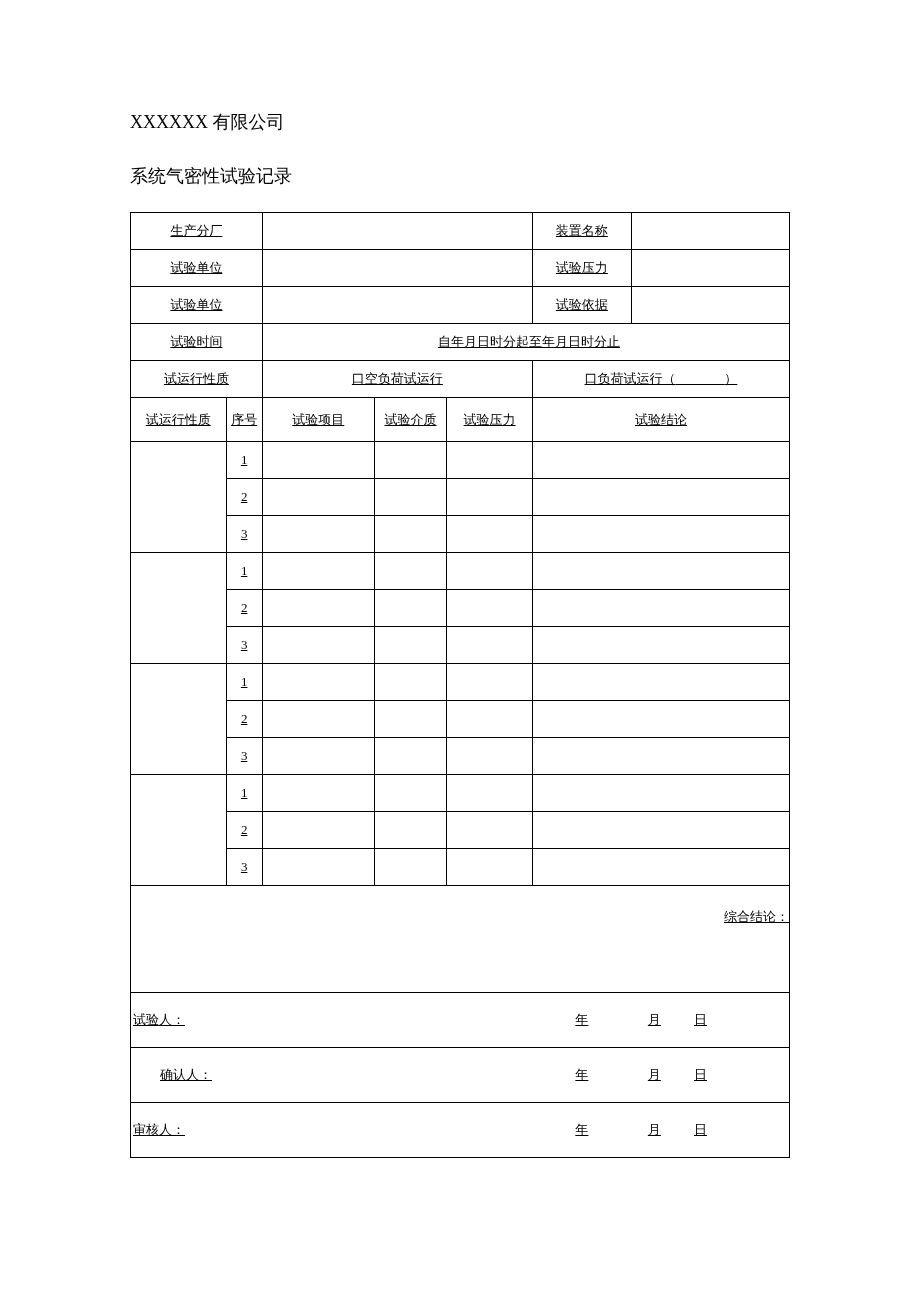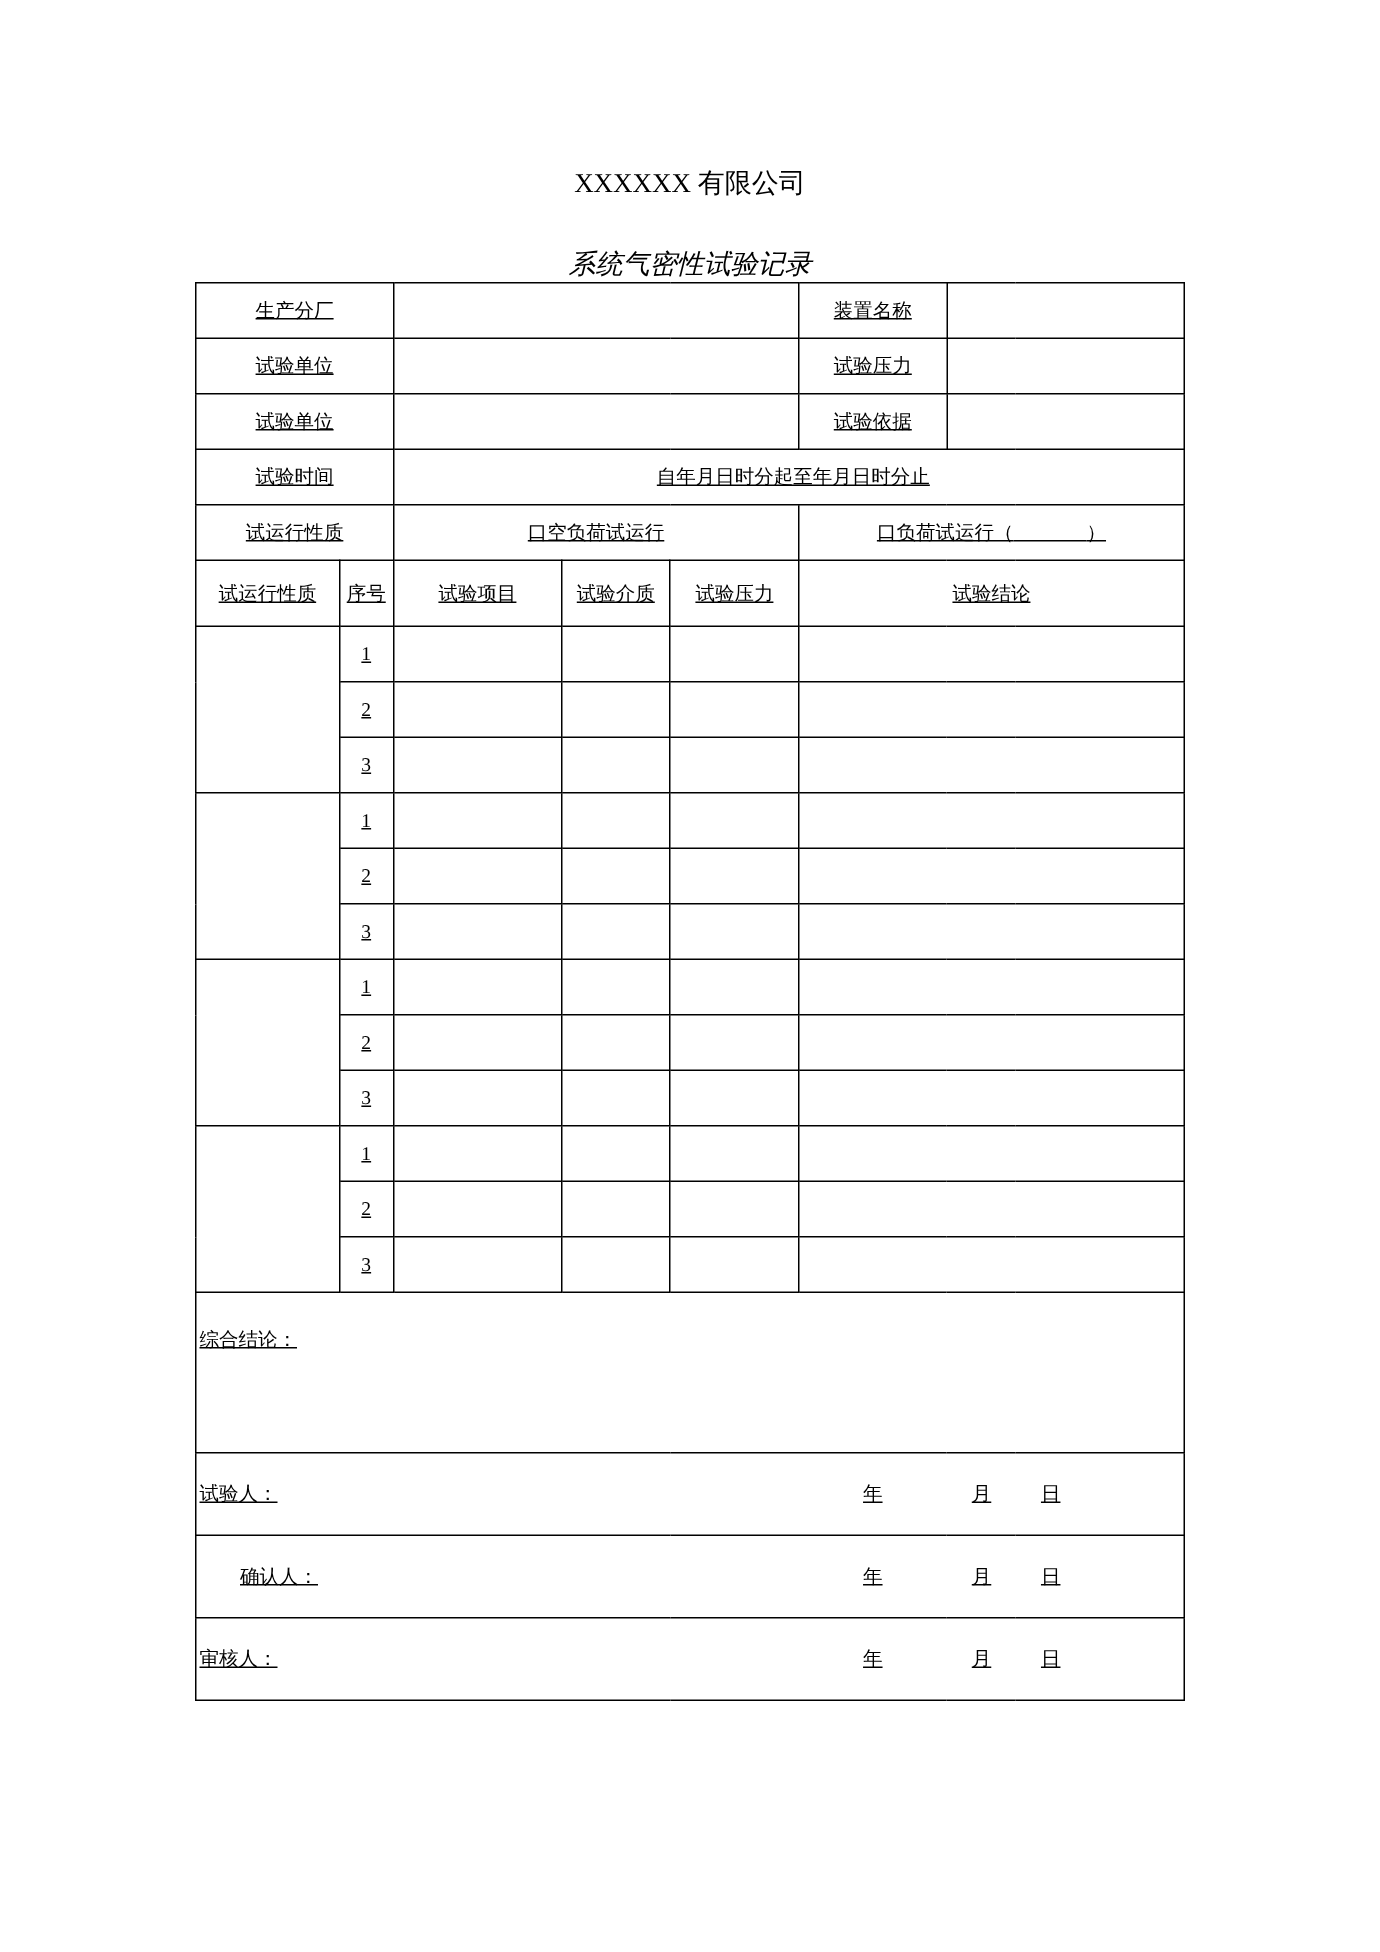--- a/index.html
+++ b/index.html
@@ -9,29 +9,28 @@
     margin: 0;
     padding: 0;
     width: 920px;
   }
   .page {
     width: 920px;
     box-sizing: border-box;
     padding: 110px 130px 0 130px;
   }
   .titles {
-    text-align: center;
   }
   .company {
     font-size: 18px;
     margin-bottom: 30px;
   }
   .doc-title {
     font-size: 18px;
-    font-style: italic;
+    margin-bottom: 24px;
   }
   table {
     width: 100%;
     border-collapse: collapse;
     table-layout: fixed;
     text-decoration: underline;
   }
   td {
     border: 1px solid #000;
     padding: 0;
@@ -45,21 +44,21 @@
     text-align: center;
     padding-left: 6px;
   }
   .pad-row {
     height: 44px;
   }
   .tall {
     height: 84px;
     vertical-align: top;
     padding-top: 22px;
-    text-align: left;
+    text-align: right;
     padding-left: 2px;
   }
   .sign-row td {
     height: 54px;
   }
   .sign-label {
     text-align: left;
     padding-left: 2px;
   }
   .date-cell {

